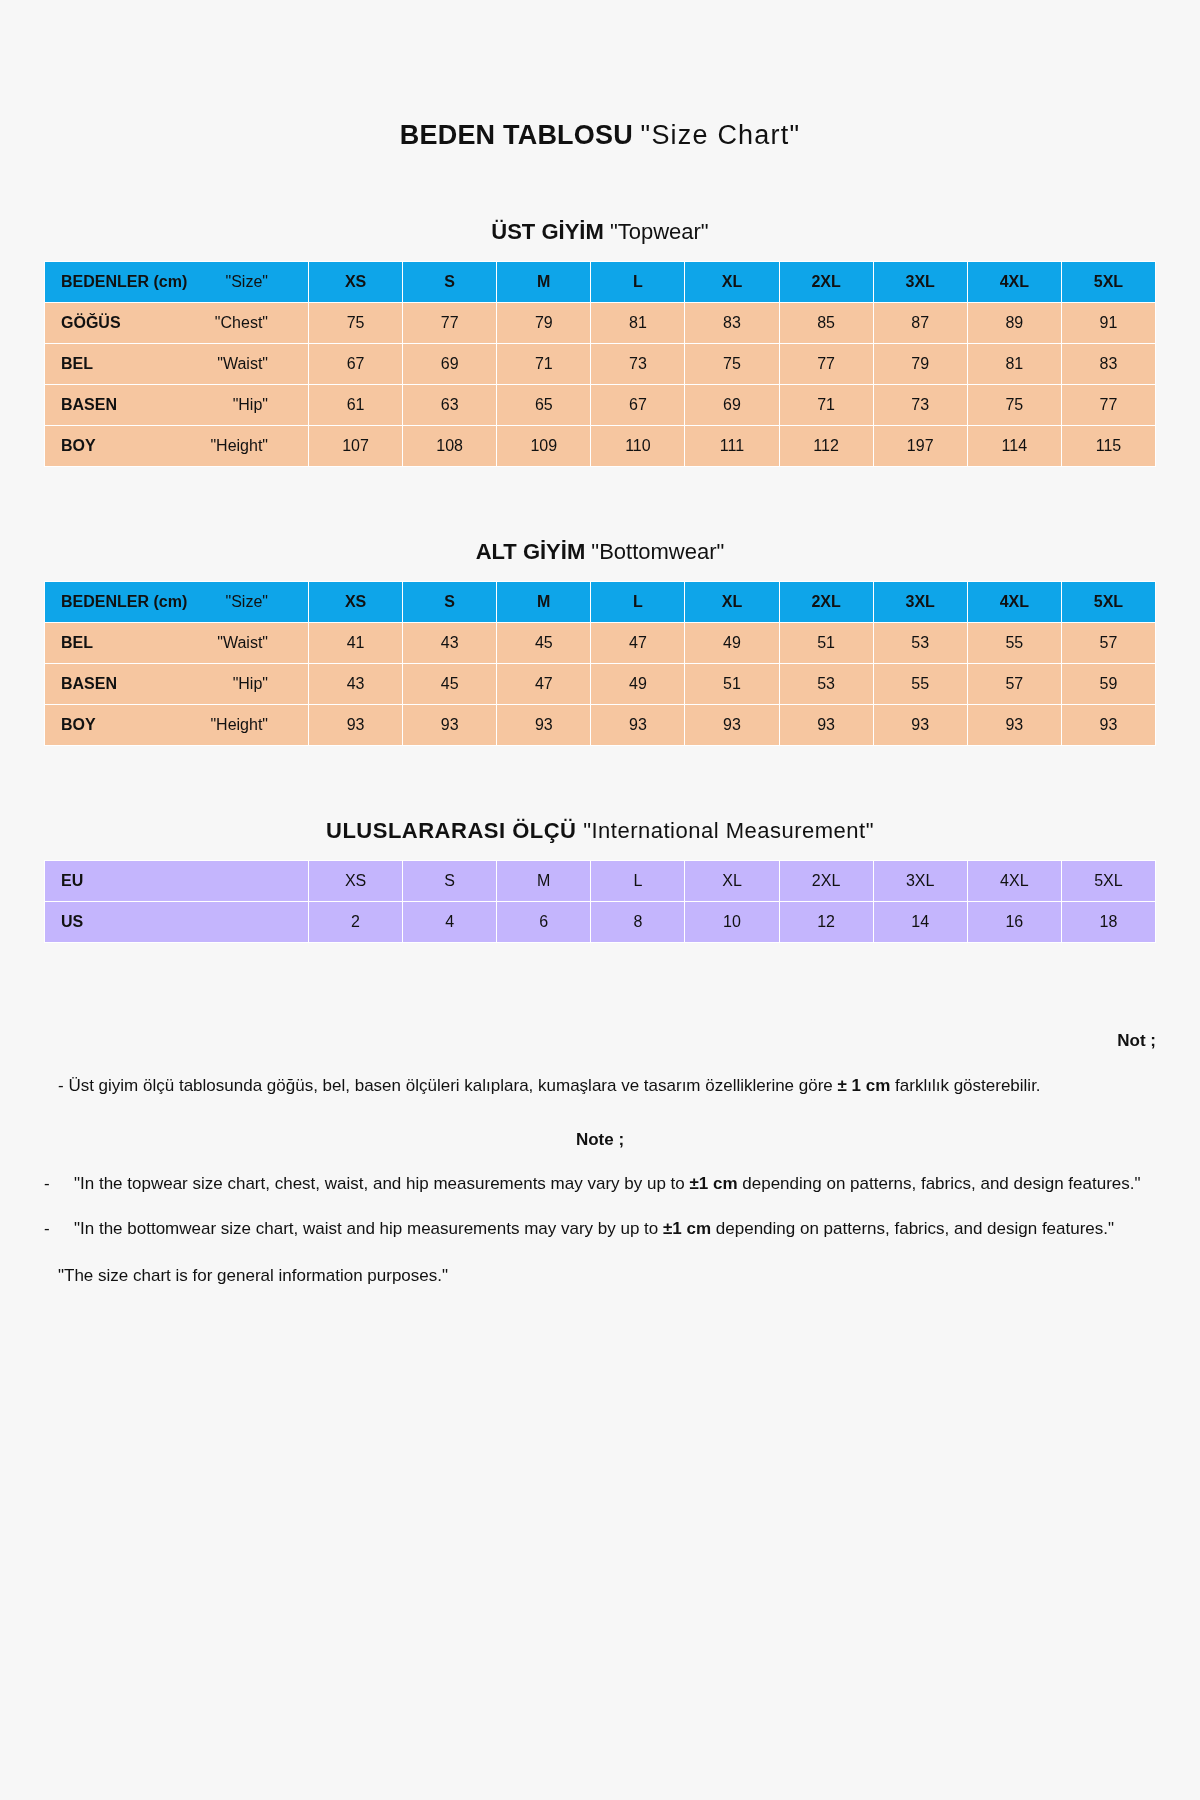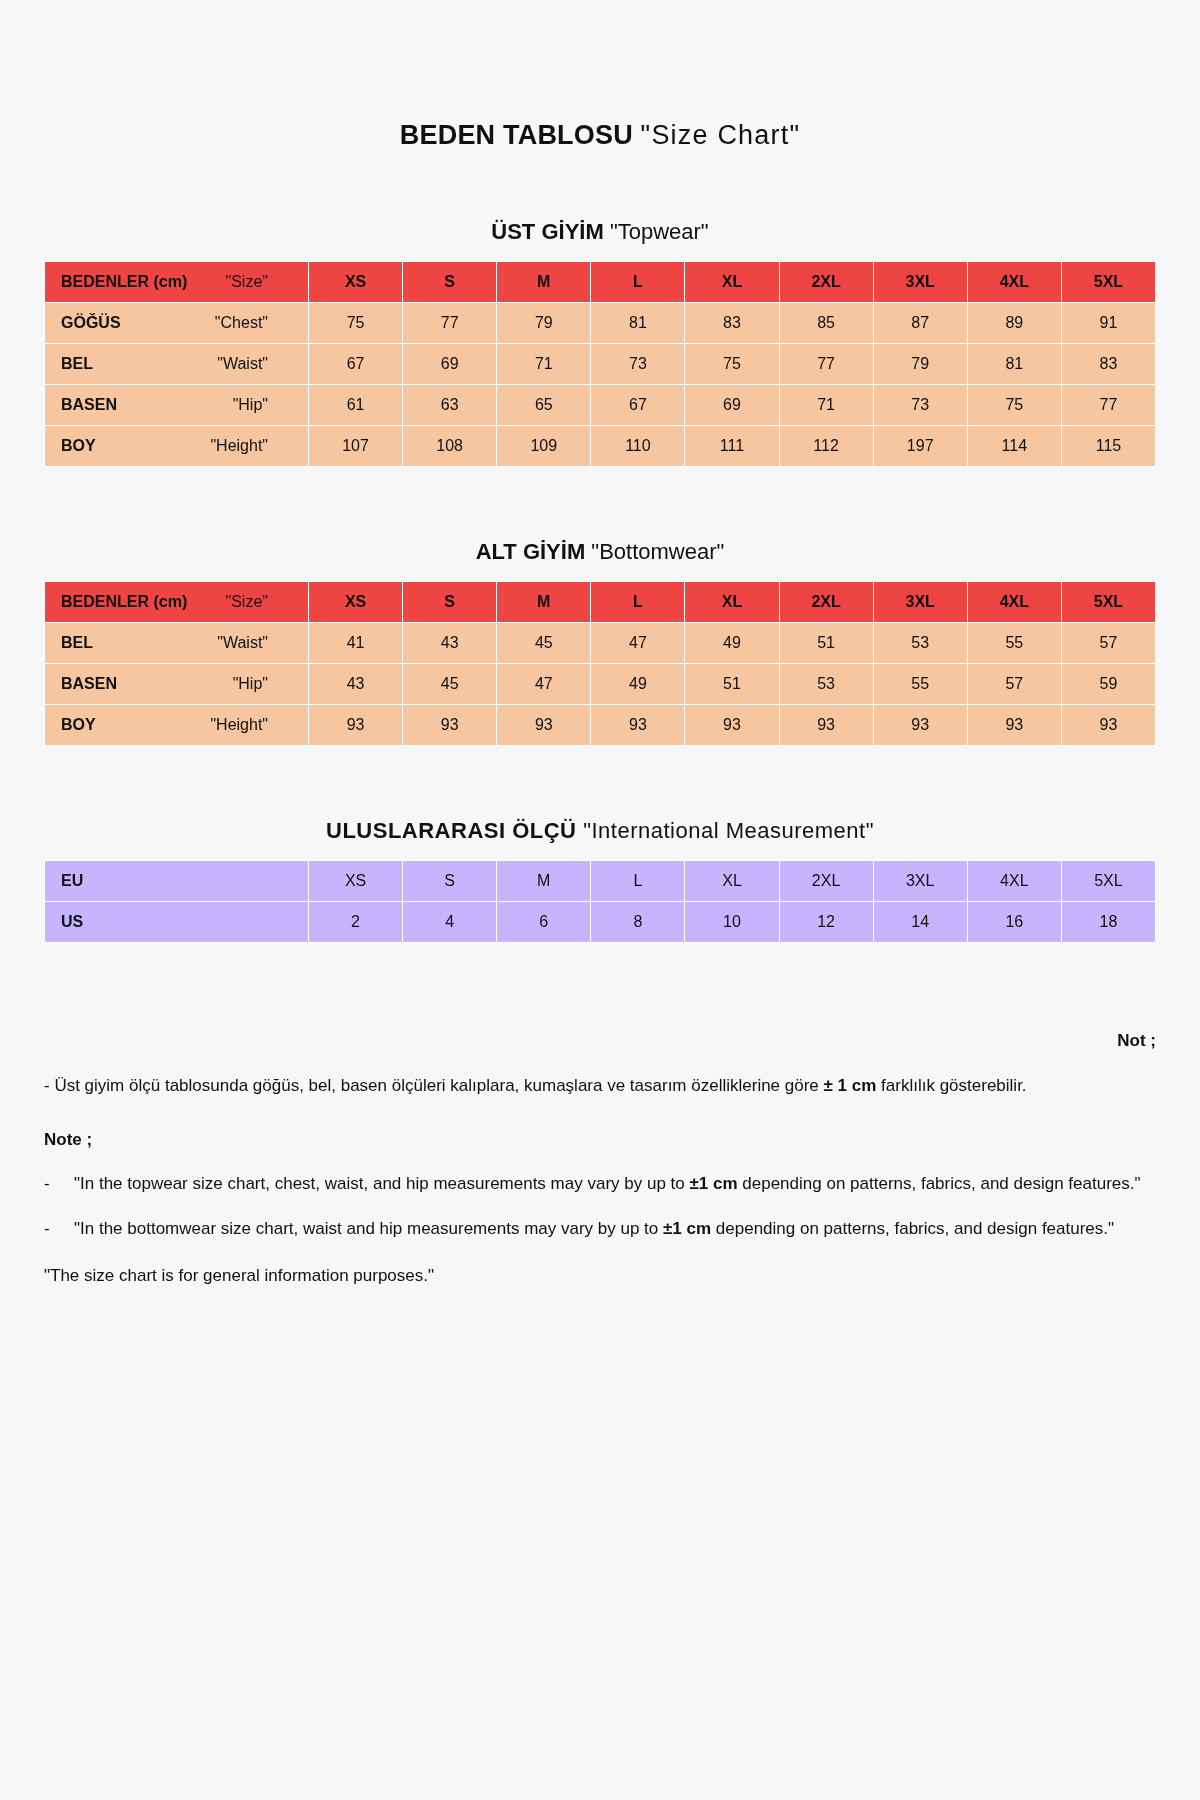--- a/index.html
+++ b/index.html
@@ -83,21 +83,21 @@
     display: inline-block;
   }
   table.size-table td.lbl .en {
     font-weight: normal;
     float: right;
     padding-right: 28px;
   }
 
   
   .tbl-warm td { background: #f6c6a0; }
-  .tbl-warm tr.head td { background: #ef4444; font-weight: bold; }
+  .tbl-warm tr.head td { background: #0ea5e9; font-weight: bold; }
   .tbl-warm td.num { font-weight: normal; }
 
   
   .tbl-light td { background: #c4b5fd; }
   .tbl-light td.lbl {
     text-align: center;
     padding: 0;
     font-weight: bold;
   }
 
@@ -108,26 +108,27 @@
     font-size: 17px;
     line-height: 1.45;
   }
   .notes .heading {
     font-weight: bold;
     font-size: 17px;
     margin: 0 0 20px 0;
     text-align: right;
   }
   .notes p {
-    margin: 0 0 26px 0;
+    margin: 0 0 26px 14px;
   }
   .notes .heading2 {
     font-weight: bold;
     font-size: 17px;
     margin: 30px 0 18px 0;
+    text-align: center;
   }
   .notes ul {
     list-style: none;
     margin: 0 0 22px 0;
     padding: 0;
   }
   .notes ul li {
     position: relative;
     padding-left: 30px;
     margin-bottom: 20px;

